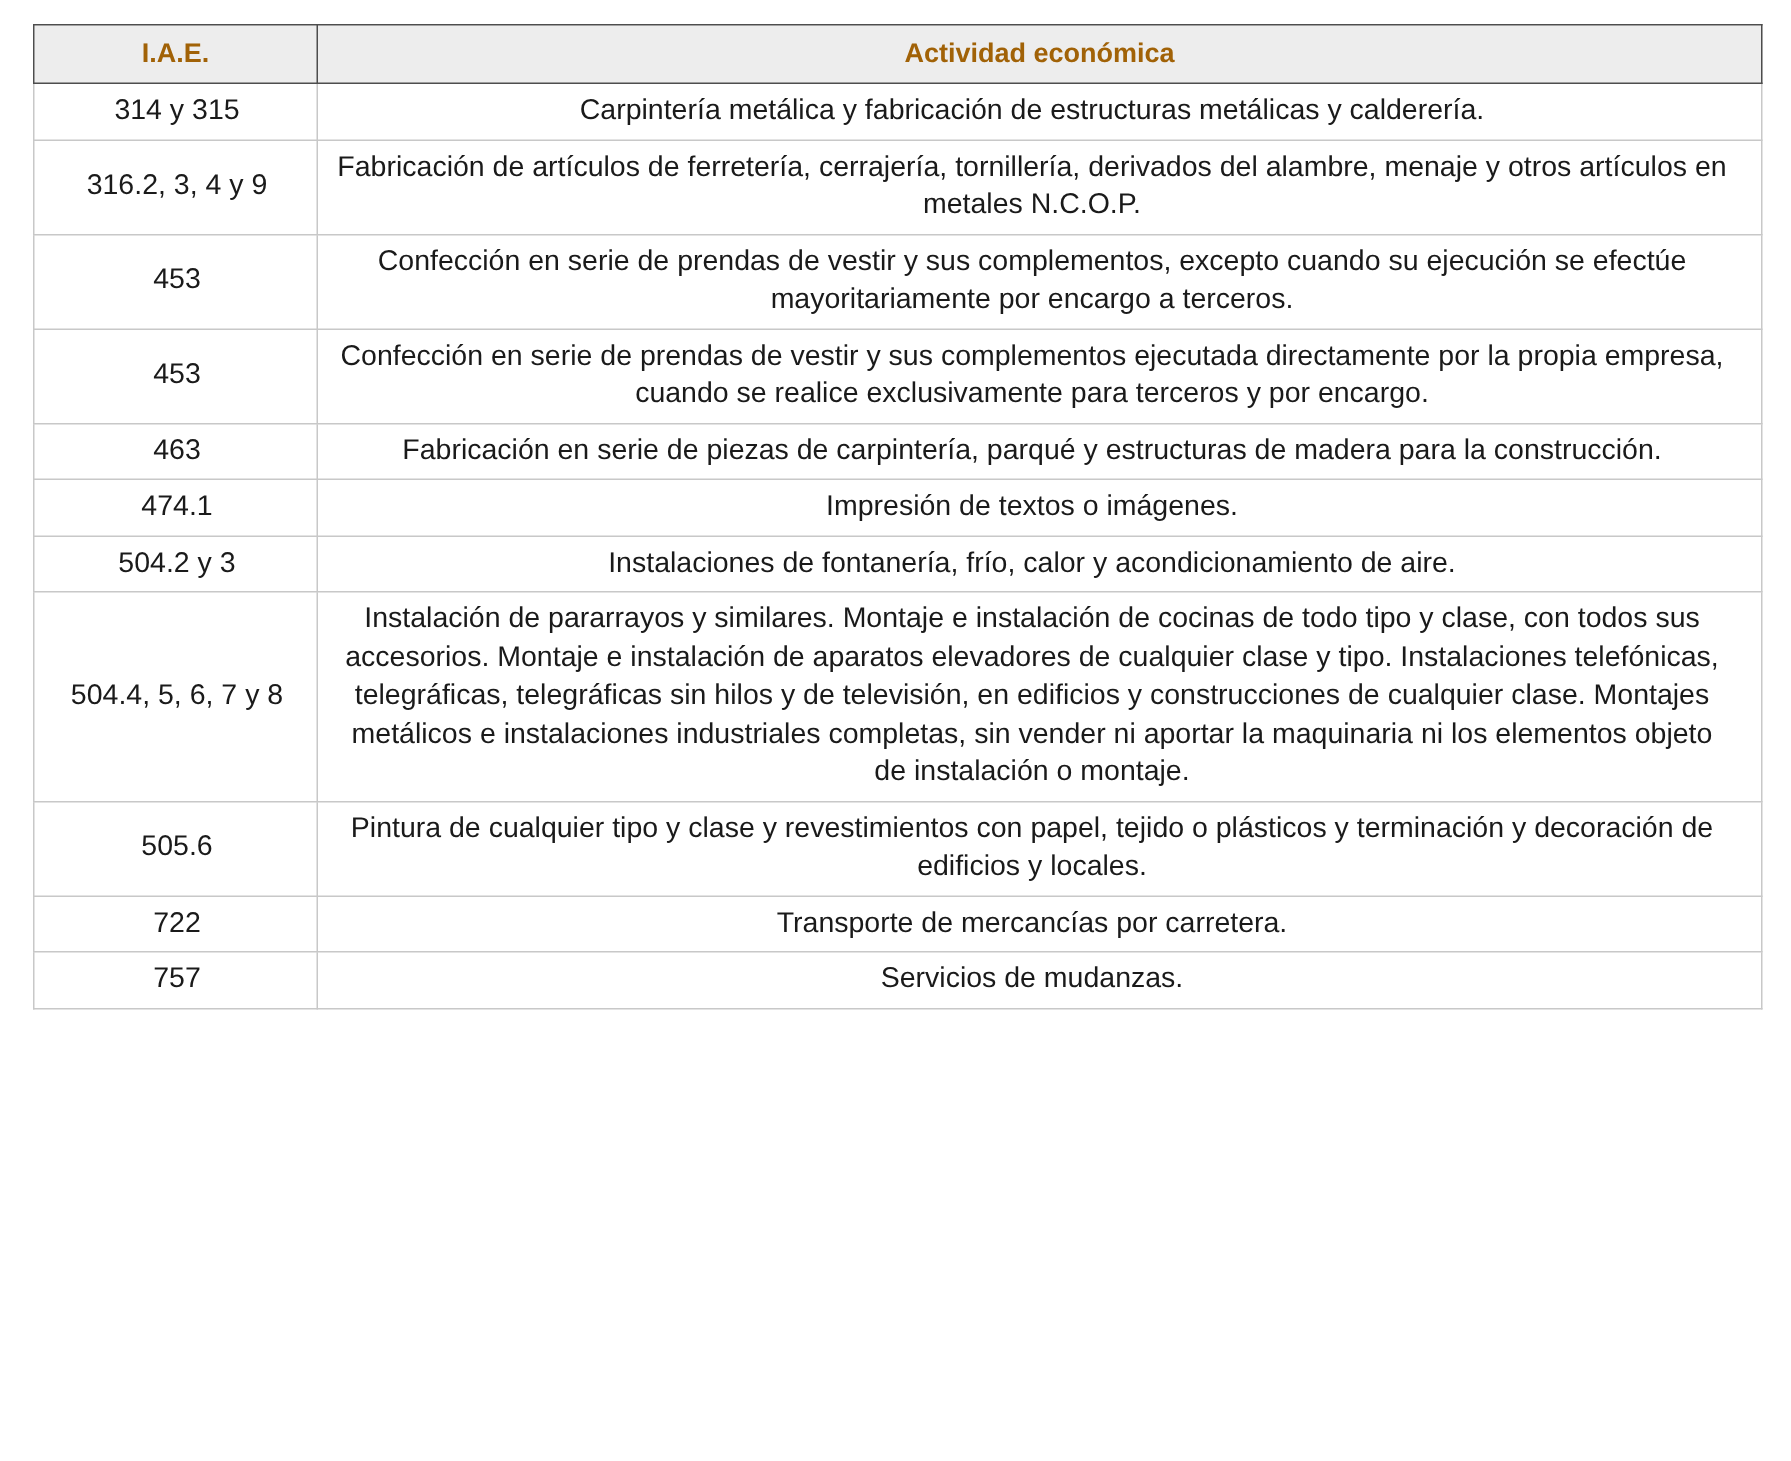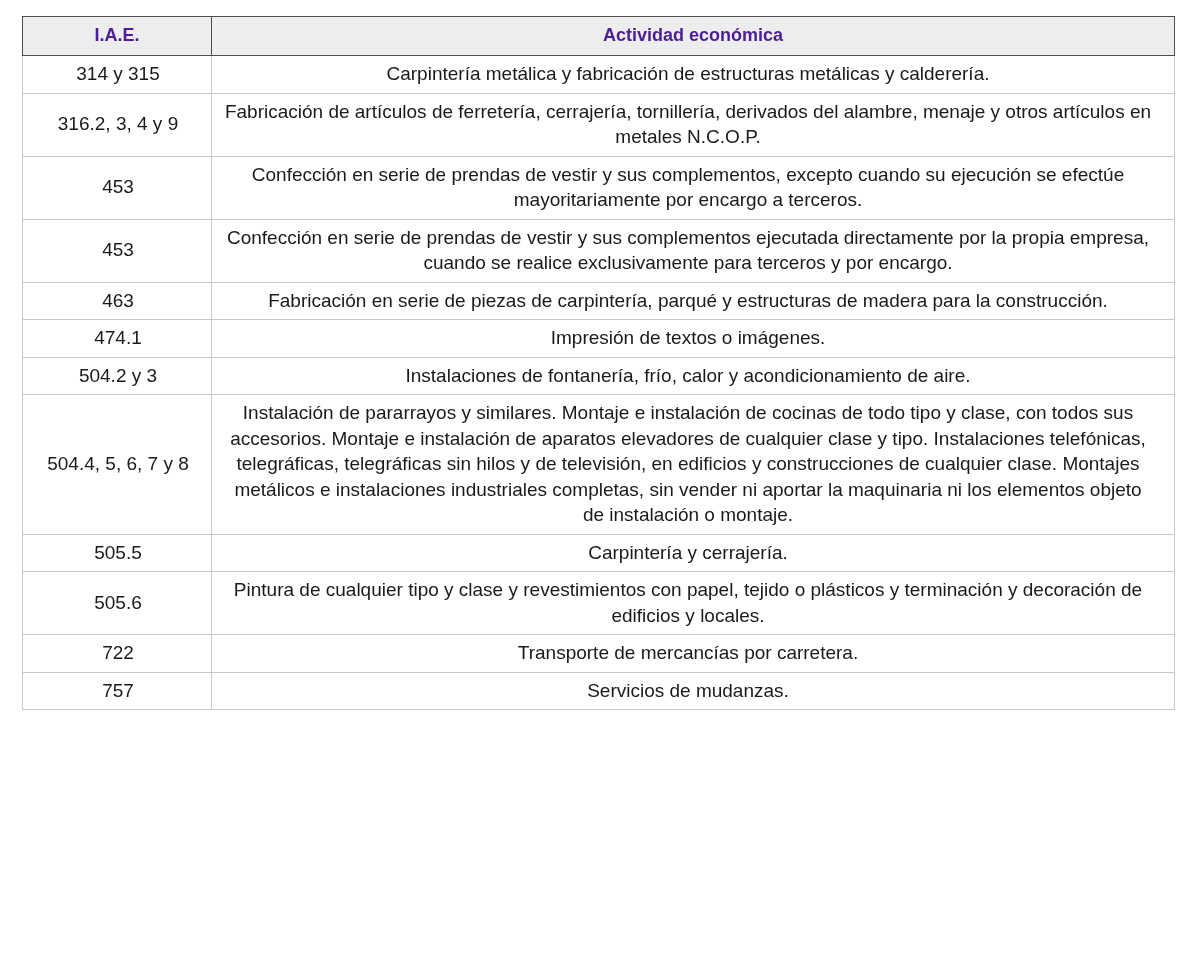--- a/index.html
+++ b/index.html
@@ -27,21 +27,21 @@
     }
     table.iae-table col.c1 { width: 189px; }
     table.iae-table col.c2 { width: 963px; }
     table.iae-table th {
       background: #ededed;
       font-weight: bold;
       font-size: 18px;
       height: 38px;
       padding: 0 8px;
       border: 1px solid #4d4d4d;
-      color: #4c1d95;
+      color: #a16207;
     }
     table.iae-table td {
       border: 1px solid #c8c8c8;
       padding: 5px 10px 6px 12px;
       vertical-align: middle;
       text-align: center;
     }
     table.iae-table td.code {
       white-space: nowrap;
     }
@@ -90,24 +90,20 @@
     </tr>
     <tr>
       <td class="code">504.2 y 3</td>
       <td class="desc">Instalaciones de fontanería, frío, calor y acondicionamiento de aire.</td>
     </tr>
     <tr>
       <td class="code">504.4, 5, 6, 7 y 8</td>
       <td class="desc">Instalación de pararrayos y similares. Montaje e instalación de cocinas de todo tipo y clase, con todos sus accesorios. Montaje e instalación de aparatos elevadores de cualquier clase y tipo. Instalaciones telefónicas, telegráficas, telegráficas sin hilos y de televisión, en edificios y construcciones de cualquier clase. Montajes metálicos e instalaciones industriales completas, sin vender ni aportar la maquinaria ni los elementos objeto de instalación o montaje.</td>
     </tr>
     <tr>
-      <td class="code">505.5</td>
-      <td class="desc">Carpintería y cerrajería.</td>
-    </tr>
-    <tr>
       <td class="code">505.6</td>
       <td class="desc">Pintura de cualquier tipo y clase y revestimientos con papel, tejido o plásticos y terminación y decoración de edificios y locales.</td>
     </tr>
     <tr>
       <td class="code">722</td>
       <td class="desc">Transporte de mercancías por carretera.</td>
     </tr>
     <tr>
       <td class="code">757</td>
       <td class="desc">Servicios de mudanzas.</td>

